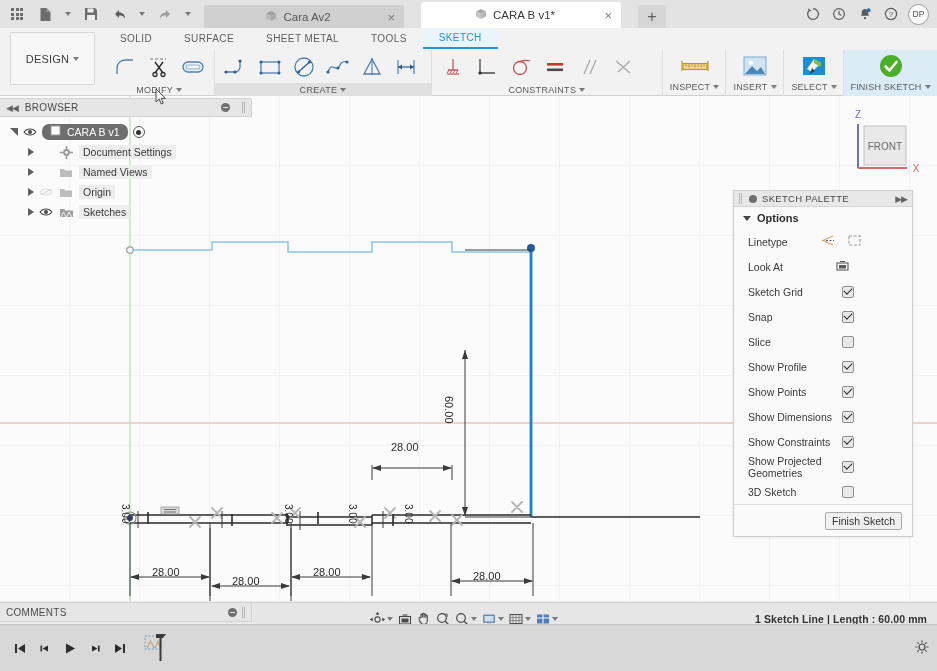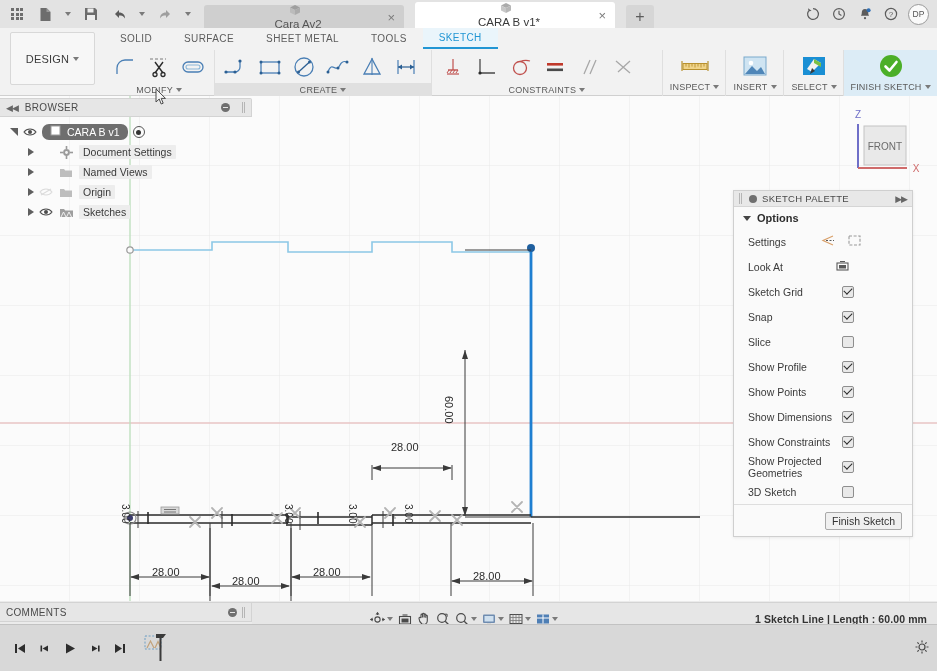--- a/index.html
+++ b/index.html
@@ -26,22 +26,21 @@
   .tb-btn.small { width:16px; }
   .grid-icon { display:grid; grid-template-columns:repeat(3,3px); grid-template-rows:repeat(3,3px); gap:1.5px; }
   .grid-icon i { background:#6d6d6d; display:block; width:3px; height:3px; }
   .caret { width:0;height:0;border-left:3px solid transparent;border-right:3px solid transparent;border-top:4px solid #7a7a7a; display:inline-block; }
 
   .tabstrip { display:flex; align-items:flex-end; height:28px; flex:1; }
   .doctab {
     height:23px; min-width:200px; display:flex; align-items:center; justify-content:center;
     position:relative; padding:0 26px 0 14px; background:#cfcfcf; color:#555;
     border-top-left-radius:3px; border-top-right-radius:3px; font-size:11.5px;
-    margin-right:11px;
-    flex-direction:column;
+    margin-right:17px;
   }
   .doctab.active { background:#ffffff; color:#3a3a3a; height:26px; }
   .doctab .cube { margin-right:6px; opacity:.75; }
   .doctab .xclose {
     position:absolute; right:9px; top:50%; transform:translateY(-50%);
     font-size:13px; color:#7b7b7b; line-height:1; font-family:"Liberation Sans",sans-serif;
   }
   .tab-add {
     width:28px; height:23px; display:flex;align-items:center;justify-content:center;
     background:#d6d6d6; color:#5d5d5d; font-size:16px; border-top-left-radius:3px;border-top-right-radius:3px;
@@ -752,21 +751,21 @@
       <span class="spacer"></span>
       <span class="collapse-arrows">▶▶</span>
     </div>
 
     <div class="pal-section">
       <span class="tri-down"></span>
       <span>Options</span>
     </div>
 
     <div class="pal-row">
-      <span class="pname">Settings</span>
+      <span class="pname">Linetype</span>
       <span class="pal-icons">
         <span>
           <svg width="15" height="13" viewBox="0 0 15 13">
               <path d="M13 2 L3 6.5 L13 11" fill="none" stroke="#d9a06a" stroke-width="1.2"></path>
               <path d="M6 6.5 H14" stroke="#5a5a5a" stroke-width="1" stroke-dasharray="2,1.5"></path>
             </svg>
         </span>
         <span>
           <svg width="15" height="13" viewBox="0 0 15 13">
               <rect x="2" y="2" width="11" height="9" fill="none" stroke="#9a9a9a" stroke-width="1.1" stroke-dasharray="3,1.6"></rect>

